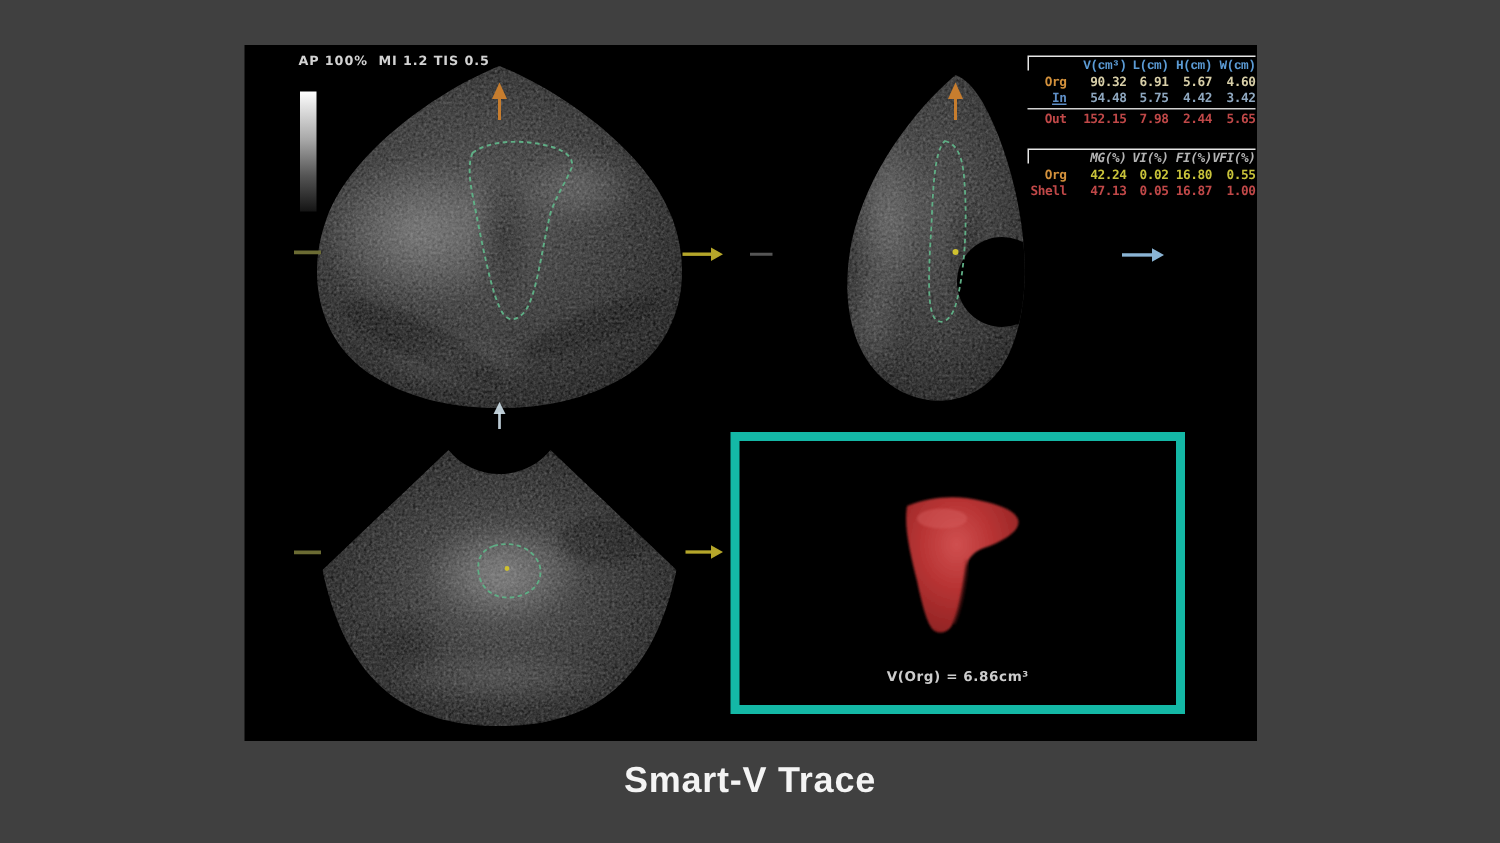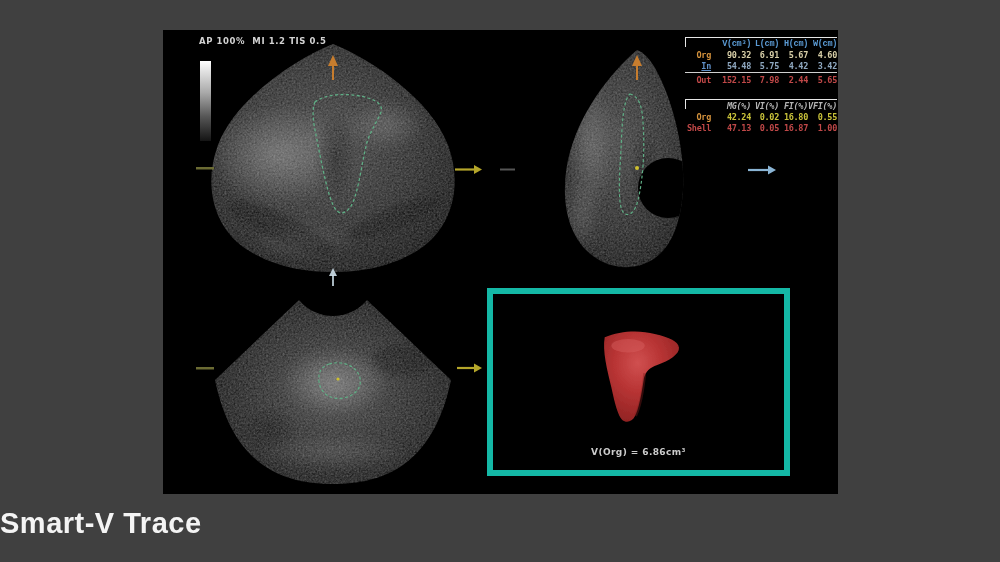--- a/index.html
+++ b/index.html
@@ -28,22 +28,22 @@
   .c-red{color:#c04848;}
   .c-white{color:#d8cfa8;}
   .c-bluev{color:#8fa8c0;}
   .c-yellow{color:#c9c33a;}
   
   .renderbox{position:absolute;left:324px;top:234px;width:303px;height:188px;
              border:6px solid #14b8a6;background:#000;box-sizing:border-box;margin-top:24px;}
   .renderbox svg{position:absolute;left:0;top:0;width:100%;height:100%;}
   .vollabel{position:absolute;left:0;right:0;bottom:13px;text-align:center;
             color:#cccccc;font:bold 9px "DejaVu Sans",sans-serif;letter-spacing:.4px;}
-  .caption{position:absolute;left:0;right:0;top:507px;text-align:left;color:#f4f4f4;
-           font-family:"Liberation Sans",sans-serif;font-size:29px;font-weight:600;letter-spacing:.5px;}
+  .caption{position:absolute;left:0;right:0;top:507px;text-align:center;color:#f4f4f4;
+           font-family:"Liberation Sans",sans-serif;font-size:24px;font-weight:600;letter-spacing:.5px;}
 </style>
 </head>
 <body>
 
 <div class="canvas">
   <div class="screen">
 
     <div class="status">AP 100%  MI 1.2 TIS 0.5</div>
     <div class="graybar"></div>
 

